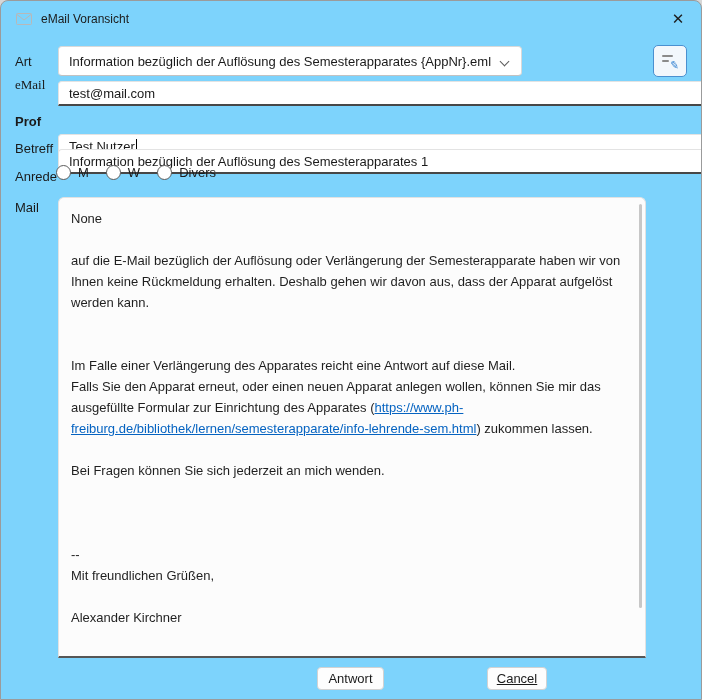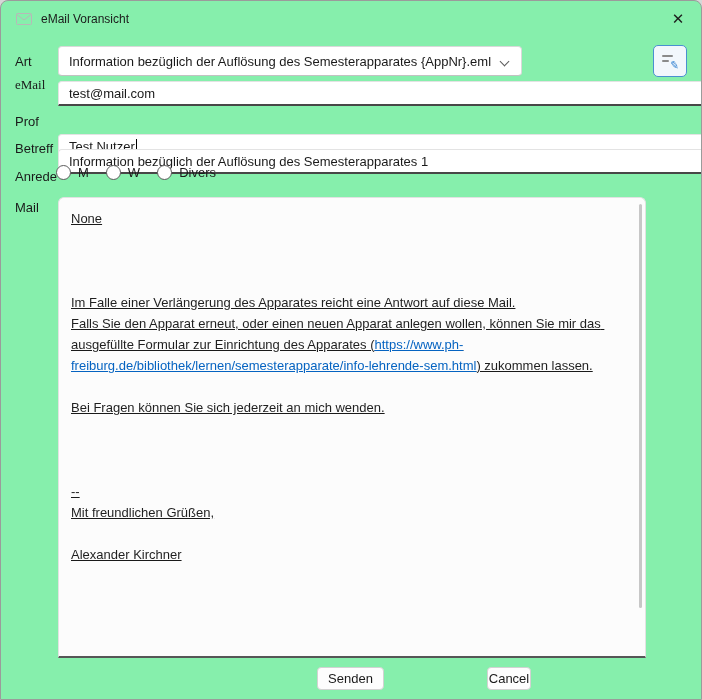--- a/index.html
+++ b/index.html
@@ -1,18 +1,18 @@
 <!DOCTYPE html>
 <html><head>
 <meta charset="utf-8">
 <style>
   html,body{margin:0;padding:0;background:#d7d7d7;font-family:"Liberation Sans","DejaVu Sans",sans-serif;}
   .window{
     position:relative;width:702px;height:700px;box-sizing:border-box;
-    background:#86efac;border:1px solid #9b9b9b;border-radius:8px 8px 0 0;
+    background:#7dd3fc;border:1px solid #9b9b9b;border-radius:8px 8px 0 0;
     overflow:hidden;color:#1a1a1a;
   }
   
   .titlebar{position:absolute;left:0;top:0;right:0;height:36px;display:flex;align-items:center;}
   .title-icon{margin-left:15px;display:inline-flex;align-items:center;}
   .title-text{margin-left:9px;font-size:12px;color:#1b1b1b;}
   .close-btn{
     position:absolute;right:8px;top:4px;width:30px;height:28px;
     display:flex;align-items:center;justify-content:center;
     font-size:15px;font-weight:300;color:#1b1b1b;cursor:default;
@@ -61,40 +61,40 @@
   .radio-group{position:absolute;left:55px;top:164px;display:flex;align-items:center;font-size:13px;}
   .radio-item{display:flex;align-items:center;margin-right:17px;}
   .radio-circle{
     width:15px;height:15px;border:1px solid #5c5c5c;border-radius:50%;
     background:#ffffff;box-sizing:border-box;margin-right:7px;
   }
   
   .mail-box{
     position:absolute;left:57px;top:196px;width:588px;height:461px;box-sizing:border-box;
     background:#fcfcfc;border:1px solid #e2e2e2;border-bottom:2px solid #565656;
-    border-radius:6px 6px 0 0;padding:10px 20px 0 12px;overflow:hidden;text-decoration:underline;
+    border-radius:6px 6px 0 0;padding:10px 20px 0 12px;overflow:hidden;
   }
   .mail-line{
     font-size:13px;line-height:21px;min-height:21px;color:#1f1f1f;
     white-space:pre-wrap;word-break:break-word;
   }
   .mail-link{color:#0563c1;text-decoration:underline;}
   .mail-scroll{
     position:absolute;right:3px;top:6px;width:3px;height:404px;
     background:#c7c7c7;border-radius:2px;
   }
   
   .footer-btn{
     position:absolute;top:666px;height:23px;box-sizing:border-box;
     background:#fdfdfd;border:1px solid #d2d2d2;border-radius:4px;
     display:flex;align-items:center;justify-content:center;
     font-size:13px;color:#1a1a1a;
   }
   .btn-senden{left:316px;width:67px;}
-  .btn-cancel{left:486px;width:44px;}
+  .btn-cancel{left:486px;width:60px;text-decoration:underline;}
 </style>
 </head>
 <body>
 
 <div class="window">
 
   <div class="titlebar">
     <span class="title-icon">
       <svg width="16" height="12" viewBox="0 0 16 12" fill="none">
         <rect x="0.5" y="0.5" width="15" height="11" rx="1" stroke="#b8b8b8"></rect>
@@ -116,21 +116,21 @@
         <span class="l2"></span>
       <span class="pencil">✎</span>
     </span>
   </div>
 
   <span class="row-label" style="top:76px;font-family:Liberation Serif, serif;">eMail</span>
   <div class="textfield" style="top:80px;">
     <span>test@mail.com</span>
   </div>
 
-  <span class="row-label" style="top:113px;">Prof</span>
+  <span class="row-label" style="top:113px;font-weight:bold;">Prof</span>
   <div class="textfield focused" style="top:108px;margin-top:25px;">
     <span>Test Nutzer</span>
       <span class="caret"></span>
   </div>
 
   <span class="row-label" style="top:140px;">Betreff</span>
   <div class="textfield" style="top:136px;margin-top:12px;">
     <span>Information bezüglich der Auflösung des Semesterapparates 1</span>
   </div>
 
@@ -148,33 +148,34 @@
       <span class="radio-circle"></span>
       <span>Divers</span>
     </span>
   </div>
 
   <span class="row-label" style="top:199px;">Mail</span>
   <div class="mail-box">
     <div>
         <div class="mail-line">None</div>
         <div class="mail-line"></div>
+        <div class="mail-line">auf die E-Mail bezüglich der Auflösung oder Verlängerung der Semesterapparate haben wir von Ihnen keine Rückmeldung erhalten. Deshalb gehen wir davon aus, dass der Apparat aufgelöst werden kann.</div>
         <div class="mail-line"></div>
         <div class="mail-line"></div>
         <div class="mail-line">Im Falle einer Verlängerung des Apparates reicht eine Antwort auf diese Mail.</div>
         <div class="mail-line"><span>Falls Sie den Apparat erneut, oder einen neuen Apparat anlegen wollen, können Sie mir das ausgefüllte Formular zur Einrichtung des Apparates (</span><a href="#" class="mail-link">https://www.ph-freiburg.de/bibliothek/lernen/semesterapparate/info-lehrende-sem.html</a><span>) zukommen lassen.</span></div>
         <div class="mail-line"></div>
         <div class="mail-line">Bei Fragen können Sie sich jederzeit an mich wenden.</div>
         <div class="mail-line"></div>
         <div class="mail-line"></div>
         <div class="mail-line"></div>
         <div class="mail-line">--</div>
         <div class="mail-line">Mit freundlichen Grüßen,</div>
         <div class="mail-line"></div>
         <div class="mail-line">Alexander Kirchner</div>
       </div>
     <div class="mail-scroll"></div>
   </div>
 
-  <div class="footer-btn btn-senden">Senden</div>
+  <div class="footer-btn btn-senden">Antwort</div>
   <div class="footer-btn btn-cancel">Cancel</div>
 
 </div>
 
 </body></html>

